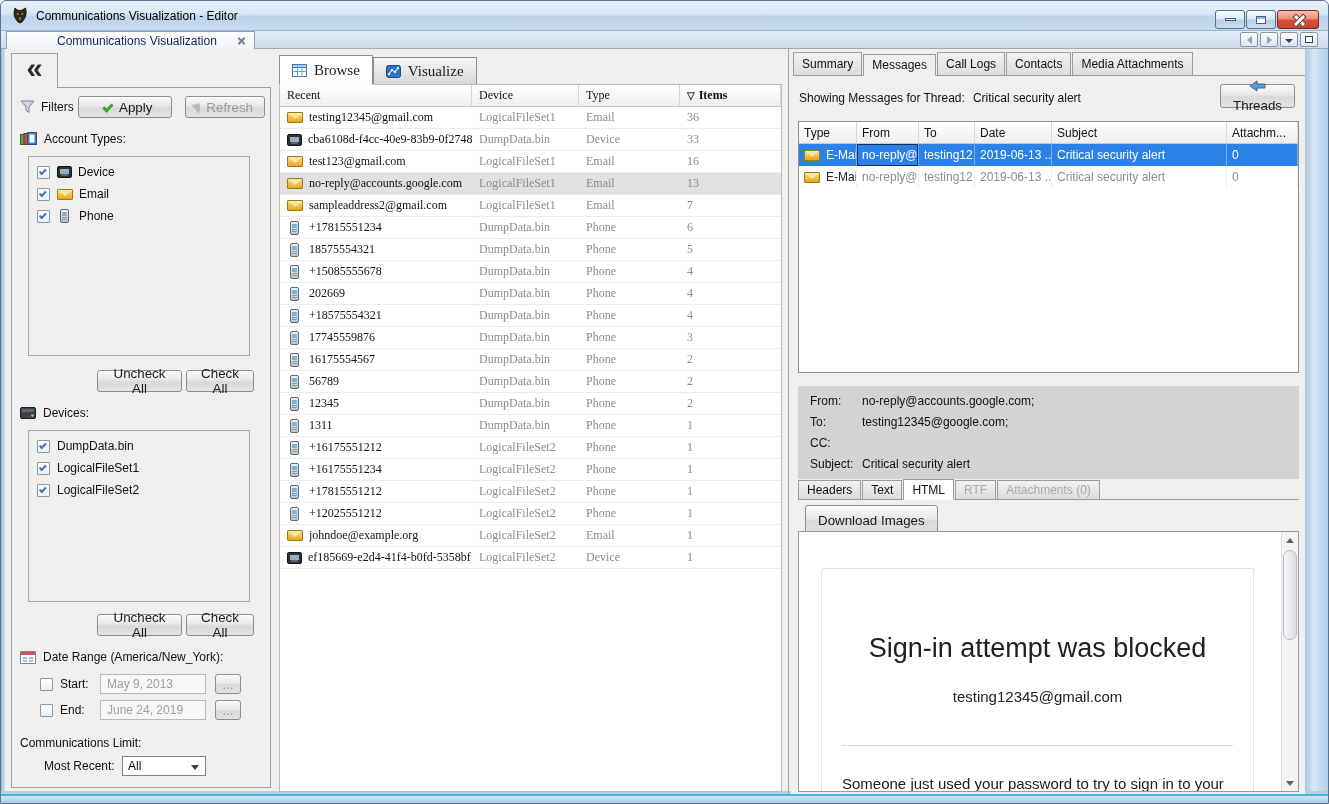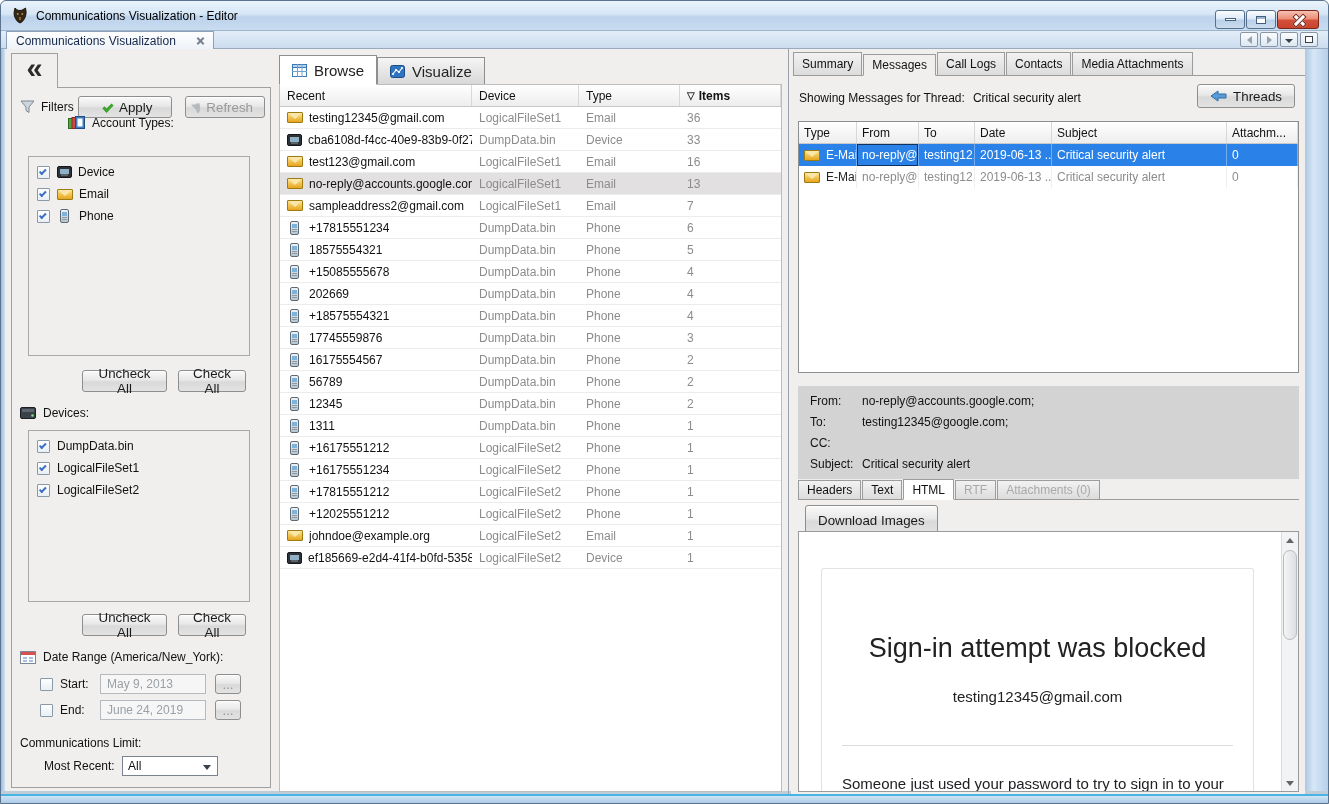--- a/index.html
+++ b/index.html
@@ -23,21 +23,21 @@
   .g-x{position:relative;width:11px;height:11px;}
   .g-x::before,.g-x::after{content:"";position:absolute;left:-1px;top:4px;width:13px;height:3px;background:#fff;border:1px solid #6e1d12;}
   .g-x::before{transform:rotate(45deg);}
   .g-x::after{transform:rotate(-45deg);}
   
   .tabstrip{position:absolute;left:0;top:30px;right:0;height:18px;
     background:linear-gradient(#e3edf8,#ccdcee);border-bottom:1px solid #9aabbd;}
   .doc-tab{position:absolute;left:5px;top:0;height:18px;display:flex;align-items:center;
     padding:0 9px;background:linear-gradient(#fefefe,#eef3f9);
     border:1px solid #8ba1b8;border-bottom:none;}
-  .doc-tab .lbl{color:#15284b;}
+  .doc-tab .lbl{color:#15284b;margin-left:41px;}
   .tab-x{position:relative;width:8px;height:8px;margin-left:20px;}
   .tab-x::before,.tab-x::after{content:"";position:absolute;left:0;top:3px;width:9px;height:2px;background:#77828e;}
   .tab-x::before{transform:rotate(45deg);} .tab-x::after{transform:rotate(-45deg);}
   .tab-nav{position:absolute;right:10px;top:1px;display:flex;gap:2px;}
   .navbtn{width:18px;height:15px;border:1px solid #8795a5;border-radius:2px;
     background:linear-gradient(#fafcfe,#dde7f1);display:flex;align-items:center;justify-content:center;}
   .tri-l{width:0;height:0;border:4px solid transparent;border-right:5px solid #97a2ad;border-left:none;}
   .tri-r{width:0;height:0;border:4px solid transparent;border-left:5px solid #97a2ad;border-right:none;}
   .tri-d{width:0;height:0;border:4px solid transparent;border-top:5px solid #3a4document1;border-top-color:#39414a;border-bottom:none;margin-top:2px;}
   .g-rest{width:8px;height:7px;border:1px solid #39414a;background:#fff;}
@@ -54,21 +54,21 @@
     box-shadow:inset 0 1px 0 #fff;color:#1a1a1a;}
   .btn.disabled{color:#9a9a9a;text-align:center;}
   .checkrow{display:flex;align-items:center;height:22px;padding-left:8px;}
   .cb{width:13px;height:13px;flex:none;border:1px solid #8a99a8;border-radius:1px;
     background:linear-gradient(#fefefe,#e9eff5);display:flex;align-items:center;justify-content:center;margin-right:7px;}
   .ckmark{width:7px;height:4px;border-left:2px solid #3d6fc4;border-bottom:2px solid #3d6fc4;transform:rotate(-45deg) translate(0,-1px);}
   .groupbox{border:1px solid #a8a8a8;}
   .date-input{width:106px;height:20px;border:1px solid #b4bac0;background:#f6f6f6;color:#9aa0a5;
     display:flex;align-items:center;padding:0 6px;}
   .dots-btn{width:26px;height:20px;padding:0;color:#9a9a9a;}
-  .select{width:96px;height:20px;border:1px solid #7a838d;background:#fff;display:flex;align-items:center;
+  .select{width:84px;height:20px;border:1px solid #7a838d;background:#fff;display:flex;align-items:center;
     padding:0 5px;position:relative;}
   .select::after{content:"";position:absolute;right:6px;top:8px;width:0;height:0;
     border:4px solid transparent;border-top:5px solid #39414a;border-bottom:none;}
   
   .cicon{display:inline-block;position:relative;flex:none;margin-right:6px;}
   .email-icon{width:16px;height:11px;background:linear-gradient(#fce28a,#e8a51d);border:1px solid #9c7b10;border-radius:1px;}
   .email-icon::before{content:"";position:absolute;left:0;top:0;width:0;height:0;
     border-left:7px solid transparent;border-right:7px solid transparent;border-top:6px solid #f8e7a8;}
   .device-icon{width:15px;height:12px;background:#2e3236;border:1px solid #141619;border-radius:2px;}
   .device-icon::before{content:"";position:absolute;left:2px;right:2px;top:2px;height:5px;background:#8fb0c6;}
@@ -84,24 +84,24 @@
   .apply-ck{width:10px;height:6px;border-left:3px solid #3aa52a;border-bottom:3px solid #3aa52a;transform:rotate(-45deg);}
   
   .left-panel{position:absolute;left:8px;top:48px;width:264px;bottom:9px;}
   .collapse-tab{position:absolute;left:2px;top:4px;width:47px;height:35px;background:#f0efee;
     border:1px solid #a0a0a0;border-bottom:none;display:flex;align-items:center;justify-content:center;
     font-size:29px;font-weight:bold;color:#2b2b2b;line-height:1;padding-bottom:6px;z-index:2;}
   .panel-box{position:absolute;left:2px;right:2px;top:38px;bottom:6px;border:1px solid #a0a0a0;background:#f0efee;}
   .filters-row{position:absolute;left:8px;top:8px;display:flex;align-items:center;}
   .sec-label{display:flex;align-items:center;gap:7px;position:absolute;left:8px;}
   .lp-group{position:absolute;left:16px;right:20px;}
-  .lp-btnrow{position:absolute;display:flex;gap:11px;left:70px;align-items:center;}
+  .lp-btnrow{position:absolute;display:flex;gap:4px;left:85px;align-items:center;}
   .date-row{position:absolute;left:28px;display:flex;align-items:center;}
   
-  .mid-panel{position:absolute;left:270px;top:48px;width:517px;bottom:9px;}
+  .mid-panel{position:absolute;left:270px;top:48px;width:517px;bottom:9px;font-family:Liberation Serif, serif;}
   .mid-tabs{position:absolute;left:8px;top:6px;display:flex;align-items:flex-end;}
   .mtab{display:flex;align-items:center;gap:7px;font-size:15px;padding:4px 12px;height:28px;
     border:1px solid #8e8e8e;background:linear-gradient(#f5f5f5,#d8d8d8);color:#222;}
   .mtab.active{background:#fff;border-bottom-color:#fff;height:30px;z-index:2;}
   .mid-table{position:absolute;left:8px;top:35px;width:503px;bottom:2px;background:#fff;border:1px solid #bdbdbd;overflow:hidden;}
   .bhead{display:flex;height:22px;background:linear-gradient(#ffffff,#ededed);border-bottom:1px solid #c9c9c9;}
   .bh{display:flex;align-items:center;padding-left:7px;border-right:1px solid #d8d8d8;overflow:hidden;white-space:nowrap;}
   .h-items{font-weight:bold;}
   .sortg{font-size:10px;margin-right:4px;color:#333;}
   .c-acc{width:192px;flex:none;} .c-dev{width:107px;flex:none;} .c-type{width:101px;flex:none;} .c-items{flex:1;}
@@ -111,21 +111,21 @@
   .acc-text{overflow:hidden;white-space:nowrap;}
   .dim{color:#8c8c8c;}
   .divider{position:absolute;left:787px;top:48px;bottom:9px;width:1px;background:#9aa3ab;}
   
   .right-panel{position:absolute;left:790px;top:48px;width:514px;bottom:9px;background:#f0efee;}
   .rp-tabs{position:absolute;left:2px;top:5px;right:0;display:flex;align-items:flex-end;height:22px;border-bottom:1px solid #9c9c9c;}
   .rtab{height:23px;display:flex;align-items:center;padding:0 8px;margin-right:1px;
     border:1px solid #9c9c9c;border-bottom:none;background:linear-gradient(#f2f2f2,#dcdcdc);}
   .rtab.active{background:#f0efee;height:22px;margin-bottom:-1px;border-bottom:1px solid #f0efee;}
   .thread-row{position:absolute;left:8px;top:37px;right:8px;height:24px;display:flex;align-items:center;}
-  .threads-btn{position:absolute;right:2px;top:-2px;height:24px;}
+  .threads-btn{position:absolute;right:2px;top:-2px;height:24px;flex-direction:column;}
   .msg-table{position:absolute;left:7px;right:6px;top:72px;height:252px;border:1px solid #8e8e8e;background:#fff;overflow:hidden;}
   .mhead{display:flex;height:22px;background:linear-gradient(#ffffff,#ededed);border-bottom:1px solid #c9c9c9;}
   .mh{display:flex;align-items:center;padding-left:5px;border-right:1px solid #d8d8d8;overflow:hidden;white-space:nowrap;}
   .m-type{width:58px;flex:none;} .m-from{width:62px;flex:none;} .m-to{width:56px;flex:none;}
   .m-date{width:77px;flex:none;} .m-subj{width:175px;flex:none;} .m-att{flex:1;}
   .mrow{display:flex;height:22px;align-items:center;background:#fff;color:#8c8c8c;}
   .mrow .mc{display:flex;align-items:center;height:100%;padding-left:5px;overflow:hidden;white-space:nowrap;border-right:1px solid #efefef;}
   .mtype-text{color:#222;overflow:hidden;white-space:nowrap;}
   .mrow.msel{background:#2a82e8;color:#fff;}
   .mrow.msel .mtype-text{color:#fff;}
@@ -224,21 +224,21 @@
         <button class="btn" style="margin-left:4px;width:94px;padding-left:18px;">
           <span class="apply-ck"></span>
           <span>Apply</span>
         </button>
         <button class="btn disabled" style="margin-left:13px;width:80px;">
           <span class="refresh-ic"></span>
           <span>Refresh</span>
         </button>
       </div>
 
-      <div class="sec-label" style="top:28px;margin-left:48px;">
+      <div class="sec-label" style="top:44px;">
         <span style="display:inline-flex;">
           <svg width="17" height="14">
               <rect x="0.5" y="2.5" width="9" height="10" fill="#57a646" stroke="#2e6b22"></rect>
               <rect x="4" y="1.5" width="9" height="11" fill="#cc4b42" stroke="#8a2a22"></rect>
               <rect x="7.5" y="0.5" width="9" height="12" fill="#3f7ec2" stroke="#1f4e84"></rect>
               <rect x="9.5" y="2.5" width="5" height="8" fill="#fff"></rect>
             </svg>
         </span>
         <span>Account Types:</span>
       </div>

